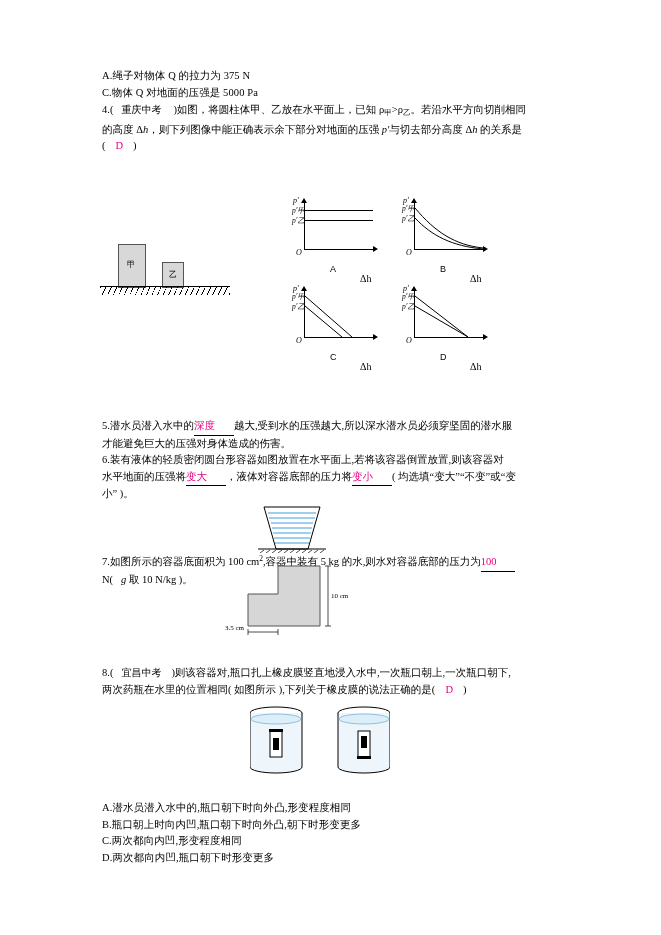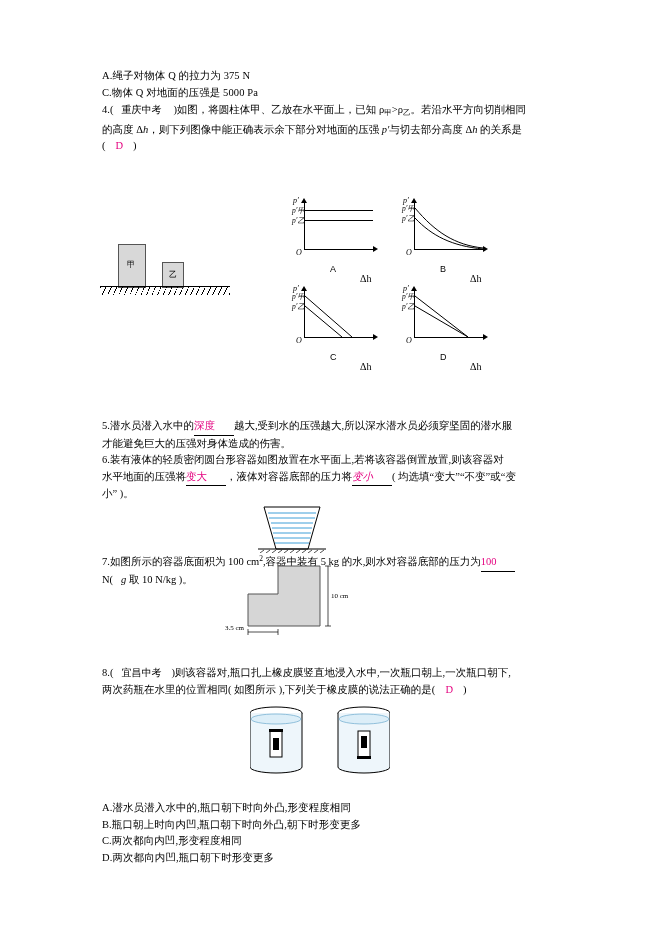--- a/index.html
+++ b/index.html
@@ -227,21 +227,21 @@
 
   <div class="content" style="top:418px;">
     <div class="para">
       <span>5.</span><span>潜水员潜入水中的</span><span class="ansblank" style="width:40px;">深度</span><span>越大,受到水的压强越大,所以深水潜水员必须穿坚固的潜水服</span>
       <br>
       <span>才能避免巨大的压强对身体造成的伤害。</span>
     </div>
     <div class="para">
       <span>6.</span><span>装有液体的轻质密闭圆台形容器如图放置在水平面上,若将该容器倒置放置,则该容器对</span>
       <br>
-      <span>水平地面的压强将</span><span class="ansblank" style="width:40px;">变大</span><span>，液体对容器底部的压力将</span><span class="ansblank" style="width:40px;font-style:italic;">变小</span><span>( 均选填“变大”“不变”或“变</span>
+      <span>水平地面的压强将</span><span class="ansblank" style="width:40px;">变大</span><span>，液体对容器底部的压力将</span><span class="ansblank" style="width:40px;">变小</span><span>( 均选填“变大”“不变”或“变</span>
       <br>
       <span>小” )。</span>
     </div>
   </div>
 
   <div class="figcup">
     <svg width="110" height="48" style="position:absolute;left:0;top:0;">
       <polygon points="12,2 68,2 56,44 24,44" fill="#ffffff" stroke="#000" stroke-width="1"></polygon>
       <line x1="16" y1="8" x2="64" y2="8" stroke="#3f9fd8" stroke-width="1"></line>
       <line x1="17" y1="13" x2="63" y2="13" stroke="#3f9fd8" stroke-width="1"></line>

